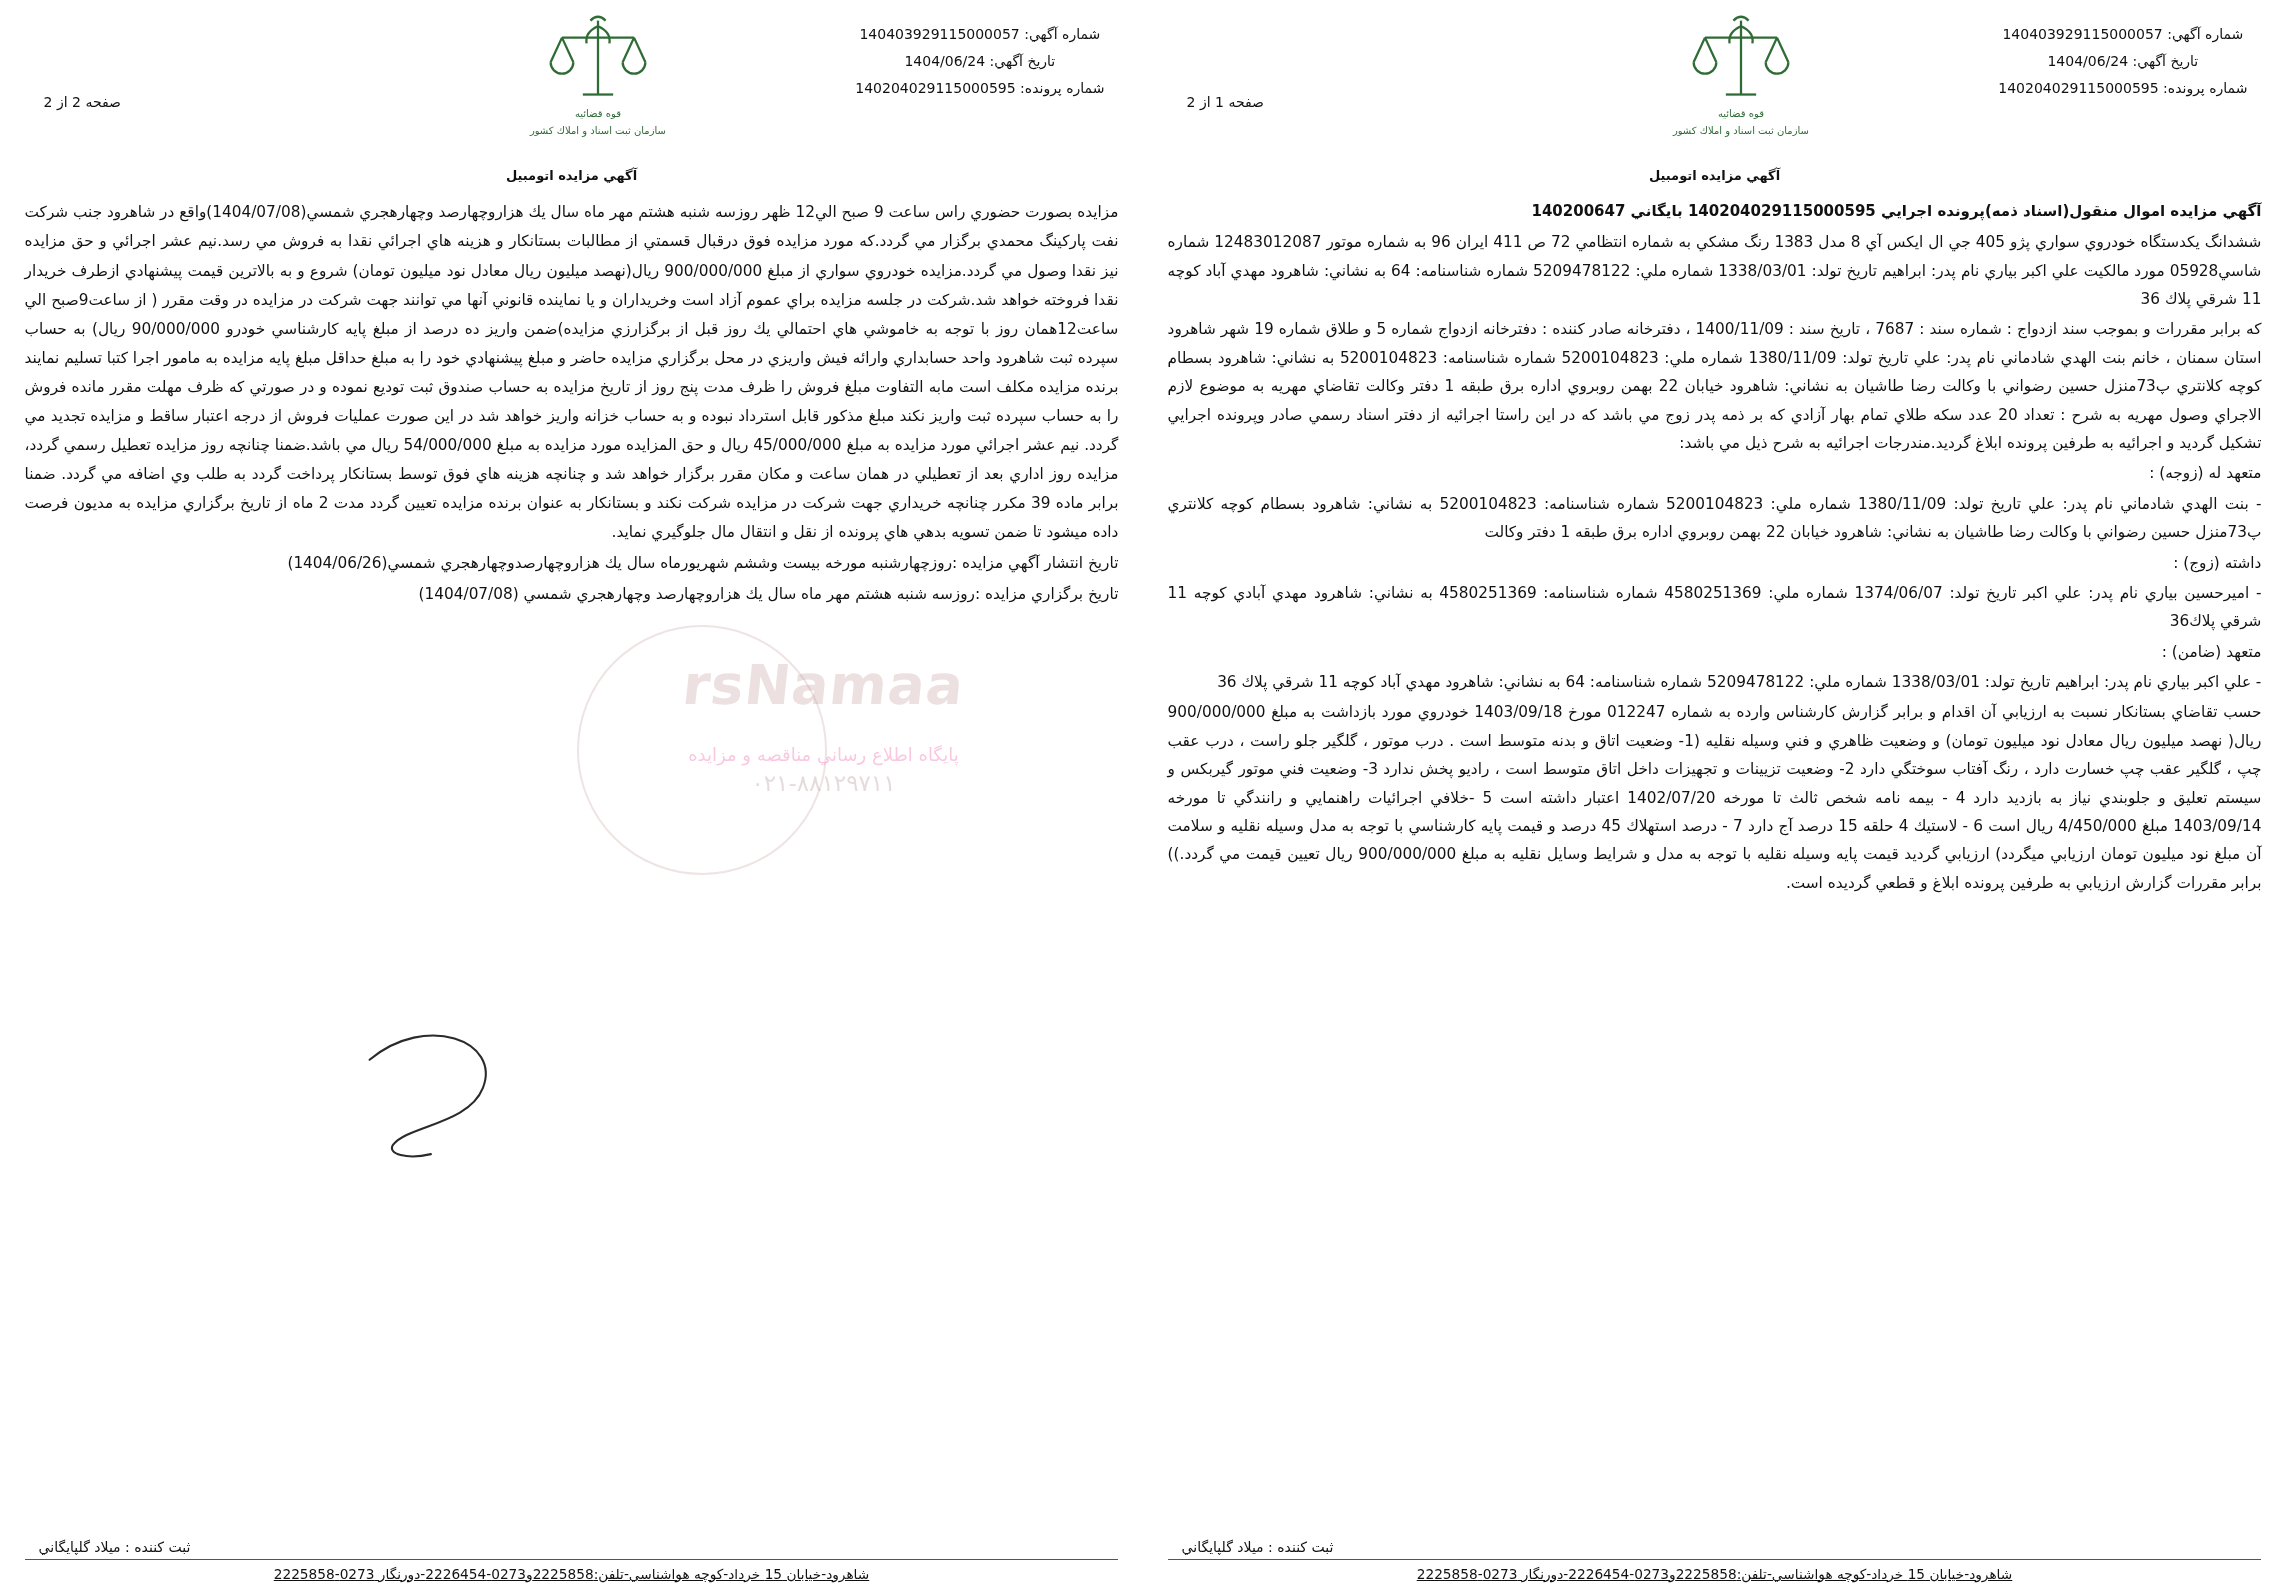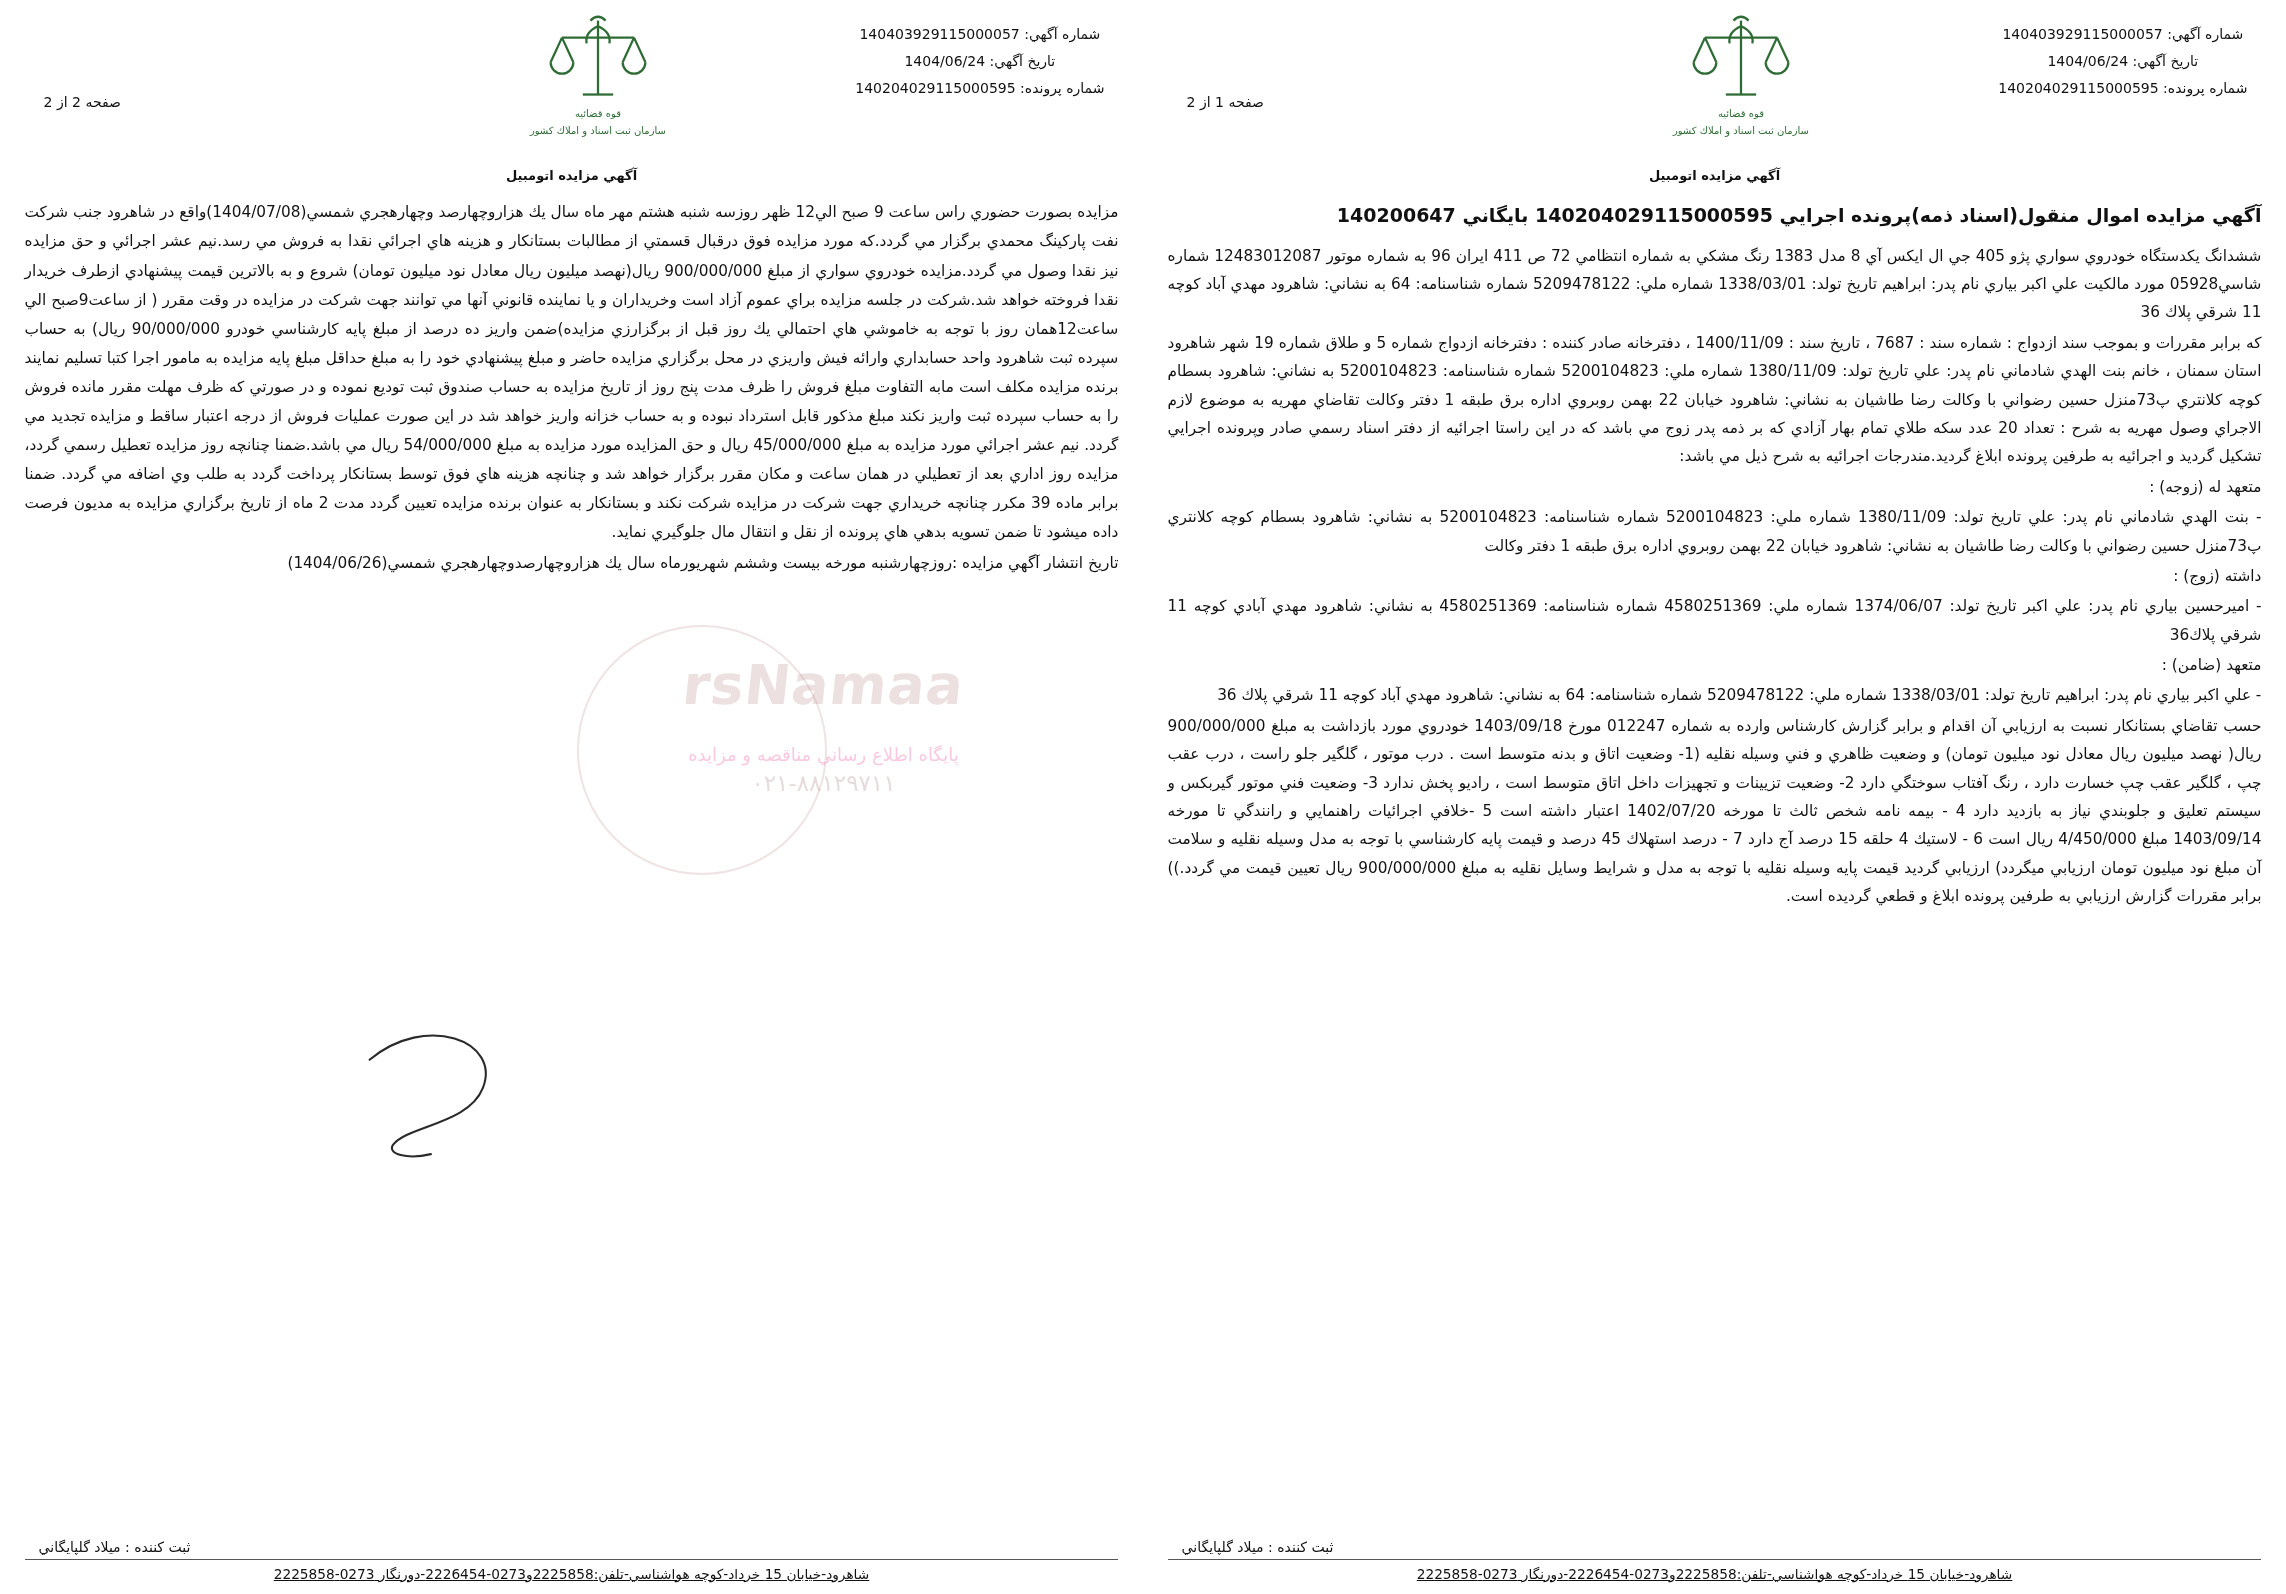--- a/index.html
+++ b/index.html
@@ -75,24 +75,24 @@
 
   .doc-title {
     text-align: center;
     font-size: 13px;
     font-weight: bold;
     margin: 13.2px 0 15px 0;
     letter-spacing: 0.2px;
   }
   .subtitle {
     text-align: right;
-    font-size: 19px;
+    font-size: 15px;
     font-weight: bold;
     line-height: 1.85;
-    margin-bottom: 8px;
+    margin-bottom: 2px;
   }
 
   .body-text {
     text-align: justify;
     text-align-last: right;
     font-size: 15.3px;
     line-height: 1.9;
     direction: rtl;
   }
   .body-text p { margin: 0 0 1.9px 0; }
@@ -282,20 +282,21 @@
       </div>
 
       <div class="page-num">صفحه 2 از 2</div>
     </div>
 
     <div class="doc-title">آگهي مزايده اتومبيل</div>
 
     <div class="body-text">
       <p>مزايده بصورت حضوري راس ساعت 9 صبح الي12 ظهر روزسه شنبه هشتم مهر ماه سال يك هزاروچهارصد وچهارهجري شمسي(1404/07/08)واقع در شاهرود جنب شركت نفت پاركينگ محمدي برگزار مي گردد.كه مورد مزايده فوق درقبال قسمتي از مطالبات بستانكار و هزينه هاي اجرائي نقدا به فروش مي رسد.نيم عشر اجرائي و حق مزايده نيز نقدا وصول مي گردد.مزايده خودروي سواري از مبلغ 900/000/000 ريال(نهصد ميليون ريال معادل نود ميليون تومان) شروع و به بالاترين قيمت پيشنهادي ازطرف خريدار نقدا فروخته خواهد شد.شركت در جلسه مزايده براي عموم آزاد است وخريداران و يا نماينده قانوني آنها مي توانند جهت شركت در مزايده در وقت مقرر ( از ساعت9صبح الي ساعت12همان روز با توجه به خاموشي هاي احتمالي يك روز قبل از برگزارزي مزايده)ضمن واريز ده درصد از مبلغ پايه كارشناسي خودرو 90/000/000 ريال) به حساب سپرده ثبت شاهرود واحد حسابداري وارائه فيش واريزي در محل برگزاري مزايده حاضر و مبلغ پيشنهادي خود را به مبلغ حداقل مبلغ پايه مزايده به مامور اجرا كتبا تسليم نمايند برنده مزايده مكلف است مابه التفاوت مبلغ فروش را ظرف مدت پنج روز از تاريخ مزايده به حساب صندوق ثبت توديع نموده و در صورتي كه ظرف مهلت مقرر مانده فروش را به حساب سپرده ثبت واريز نكند مبلغ مذكور قابل استرداد نبوده و به حساب خزانه واريز خواهد شد در اين صورت عمليات فروش از درجه اعتبار ساقط و مزايده تجديد مي گردد. نيم عشر اجرائي مورد مزايده به مبلغ 45/000/000 ريال و حق المزايده مورد مزايده به مبلغ 54/000/000 ريال مي باشد.ضمنا چنانچه روز مزايده تعطيل رسمي گردد، مزايده روز اداري بعد از تعطيلي در همان ساعت و مكان مقرر برگزار خواهد شد و چنانچه هزينه هاي فوق توسط بستانكار پرداخت گردد به طلب وي اضافه مي گردد. ضمنا برابر ماده 39 مكرر چنانچه خريداري جهت شركت در مزايده شركت نكند و بستانكار به عنوان برنده مزايده تعيين گردد مدت 2 ماه از تاريخ برگزاري مزايده به مديون فرصت داده ميشود تا ضمن تسويه بدهي هاي پرونده از نقل و انتقال مال جلوگيري نمايد.</p>
       <p>تاريخ انتشار آگهي مزايده :روزچهارشنبه مورخه بيست وششم شهريورماه سال يك هزاروچهارصدوچهارهجري شمسي(1404/06/26)</p>
+      <p>تاريخ برگزاري مزايده :روزسه شنبه هشتم مهر ماه سال يك هزاروچهارصد وچهارهجري شمسي (1404/07/08)</p>
     </div>
 
     <svg class="scribble" viewBox="0 0 240 160">
       <path d="M30 40 C 90 -10, 170 20, 150 70 C 135 108, 70 110, 55 130 C 48 140, 70 146, 95 140" fill="none" stroke="#2a2a2a" stroke-width="2.2" stroke-linecap="round"></path>
     </svg>
 
     <div class="footer">
       <div class="reg">
         <span>ثبت كننده :</span>
         <span>ميلاد گلپايگاني</span>

